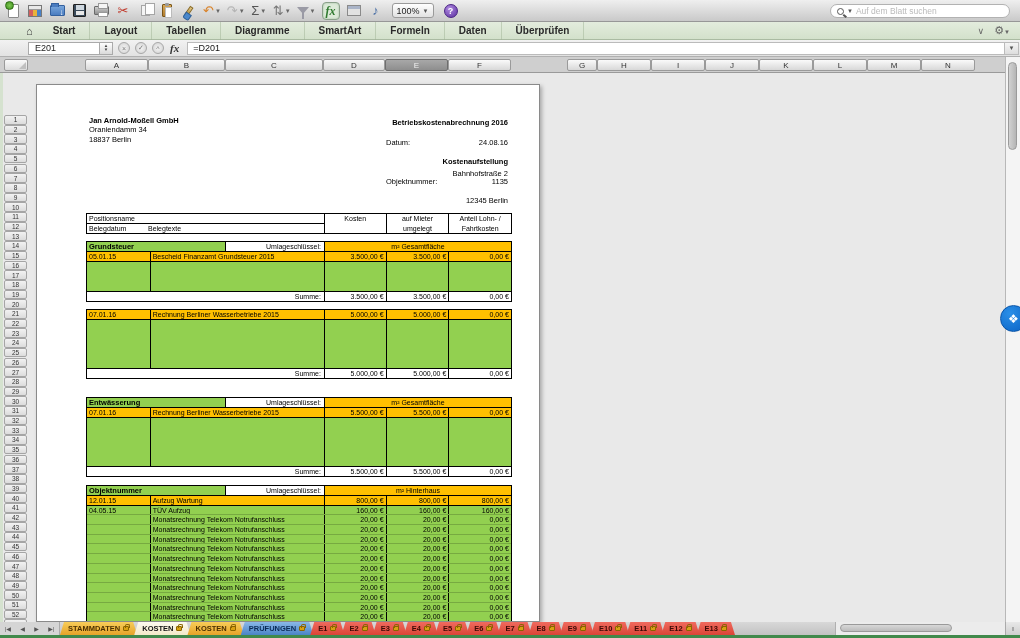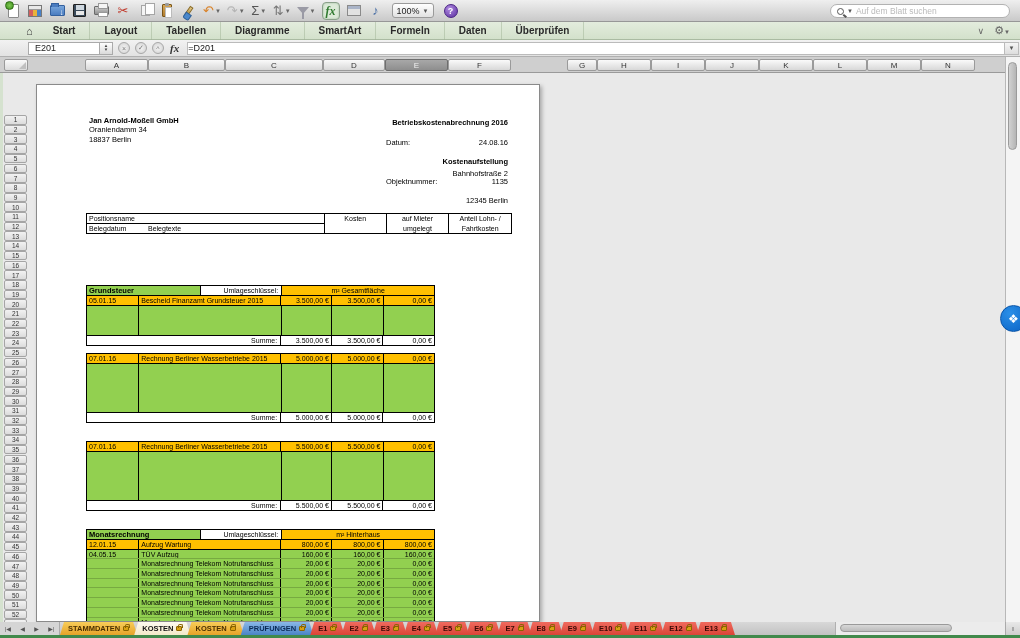--- a/index.html
+++ b/index.html
@@ -81,21 +81,21 @@
     display:flex; align-items:center; font-size:9px; }
   #name-box { margin-left:28px; width:72px; height:13px; background:#fff; border:1px solid #aaa;
     display:flex; align-items:center; padding-left:6px; color:#222; }
   #name-stepper { width:13px; height:13px; background:linear-gradient(#fdfdfd,#dadada); border:1px solid #aaa;
     border-left:none; display:flex; flex-direction:column; align-items:center; justify-content:center; font-size:4.5px; color:#444; line-height:1; }
   .fbtn { width:12px; height:12px; border-radius:50%; background:radial-gradient(#f5f5f5,#cfcfcf);
     border:1px solid #a8a8a8; color:#777; font-size:7px; display:flex; align-items:center; justify-content:center; margin-left:5px; }
   #fx-button { font-family:"Liberation Serif",serif; font-style:italic; font-weight:bold; color:#333;
     font-size:11px; margin-left:6px; }
   #formula-input { flex:1; height:13px; background:#fff; border:1px solid #bbb; margin-left:8px;
-    display:flex; align-items:center; color:#111; }
+    display:flex; align-items:center; padding-left:5px; color:#111; }
   #formula-dd { width:14px; height:13px; border:1px solid #bbb; border-left:none; background:linear-gradient(#f5f5f5,#ddd);
     display:flex; align-items:center; justify-content:center; font-size:6px; color:#555; margin-right:1px; }
 
   
   #colheaders { position:absolute; left:0; top:57px; width:1020px; height:16px; background:#cfcfcf;
     border-bottom:1px solid #9a9a9a; }
   #select-all { position:absolute; left:4px; top:2px; width:24px; height:12px;
     background:linear-gradient(#fafafa,#dcdcdc); border:1px solid #9a9a9a; border-radius:2px; }
   #select-all::after { content:""; position:absolute; right:1px; bottom:1px; width:0; height:0;
     border-left:7px solid transparent; border-bottom:7px solid #c0c0c0; }
@@ -123,21 +123,21 @@
     border:1px solid #000; display:flex; font-size:7px; }
   #mh-left { width:238px; display:flex; flex-direction:column; }
   #mh-left .r1 { height:10px; border-bottom:1px solid #000; display:flex; align-items:center; padding-left:2px; }
   #mh-left .r2 { height:10px; display:flex; align-items:center; }
   #mh-left .r2 .c1 { width:61px; padding-left:2px; }
   .mh-cell { border-left:1px solid #000; display:flex; flex-direction:column; align-items:center; justify-content:flex-start; text-align:center; line-height:9.6px; }
   #mh-kosten { width:62px; }
   #mh-mieter { width:63px; }
   #mh-anteil { width:63px; }
 
-  .section { position:absolute; left:49px; width:349px; border:1px solid #000; background:#92d050; font-size:7px;margin-top:44px; }
+  .section { position:absolute; left:49px; width:426px; border:1px solid #000; background:#92d050; font-size:7px; }
   .sec-head { display:flex; height:10px; border-bottom:1px solid #000; line-height:9px; }
   .sec-name { width:139px; font-weight:bold; font-size:7.5px; padding-left:2px; }
   .sec-umlage { width:99px; background:#fff; text-align:right; padding-right:3px; border-left:1px solid #000; }
   .sec-key { width:188px; background:#ffc000; text-align:center; border-left:1px solid #000; }
   .drow { display:flex; height:9.7px; line-height:9.5px; border-bottom:1px solid rgba(0,0,0,.18); }
   .drow.hl { background:#ffc000; border-bottom:1px solid #000; }
   .dc { overflow:hidden; white-space:nowrap; }
   .dc0 { width:63px; padding-left:2px; }
   .dc1 { width:175px; padding-left:2px; border-left:1px solid #000; }
   .dc2 { width:62px; text-align:right; padding-right:2px; border-left:1px solid #000; }
@@ -446,20 +446,25 @@
               <div class="eb dc4" style="padding: 0px;"></div>
             </div>
             <div class="srow">
               <div class="sl">Summe:</div>
               <div class="dc dc2">5.000,00 €</div>
               <div class="dc dc3">5.000,00 €</div>
               <div class="dc dc4">0,00 €</div>
             </div>
           </div>
           <div class="section" style="top: 312px;">
+            <div class="sec-head">
+              <div class="sec-name">Entwässerung</div>
+              <div class="sec-umlage">Umlageschlüssel:</div>
+              <div class="sec-key">m² Gesamtfläche</div>
+            </div>
             <div class="drow hl">
               <div class="dc dc0">07.01.16</div>
               <div class="dc dc1">Rechnung Berliner Wasserbetriebe 2015</div>
               <div class="dc dc2">5.500,00 €</div>
               <div class="dc dc3">5.500,00 €</div>
               <div class="dc dc4">0,00 €</div>
             </div>
             <div class="eblock" style="height: 48.5px;">
               <div class="eb dc0" style="padding: 0px;"></div>
               <div class="eb dc1" style="padding: 0px;"></div>
@@ -469,21 +474,21 @@
             </div>
             <div class="srow">
               <div class="sl">Summe:</div>
               <div class="dc dc2">5.500,00 €</div>
               <div class="dc dc3">5.500,00 €</div>
               <div class="dc dc4">0,00 €</div>
             </div>
           </div>
           <div class="section" style="top: 400px;">
             <div class="sec-head">
-              <div class="sec-name">Monatsrechnung</div>
+              <div class="sec-name">Objektnummer</div>
               <div class="sec-umlage">Umlageschlüssel:</div>
               <div class="sec-key">m² Hinterhaus</div>
             </div>
             <div class="drow hl">
               <div class="dc dc0">12.01.15</div>
               <div class="dc dc1">Aufzug Wartung</div>
               <div class="dc dc2">800,00 €</div>
               <div class="dc dc3">800,00 €</div>
               <div class="dc dc4">800,00 €</div>
             </div>

